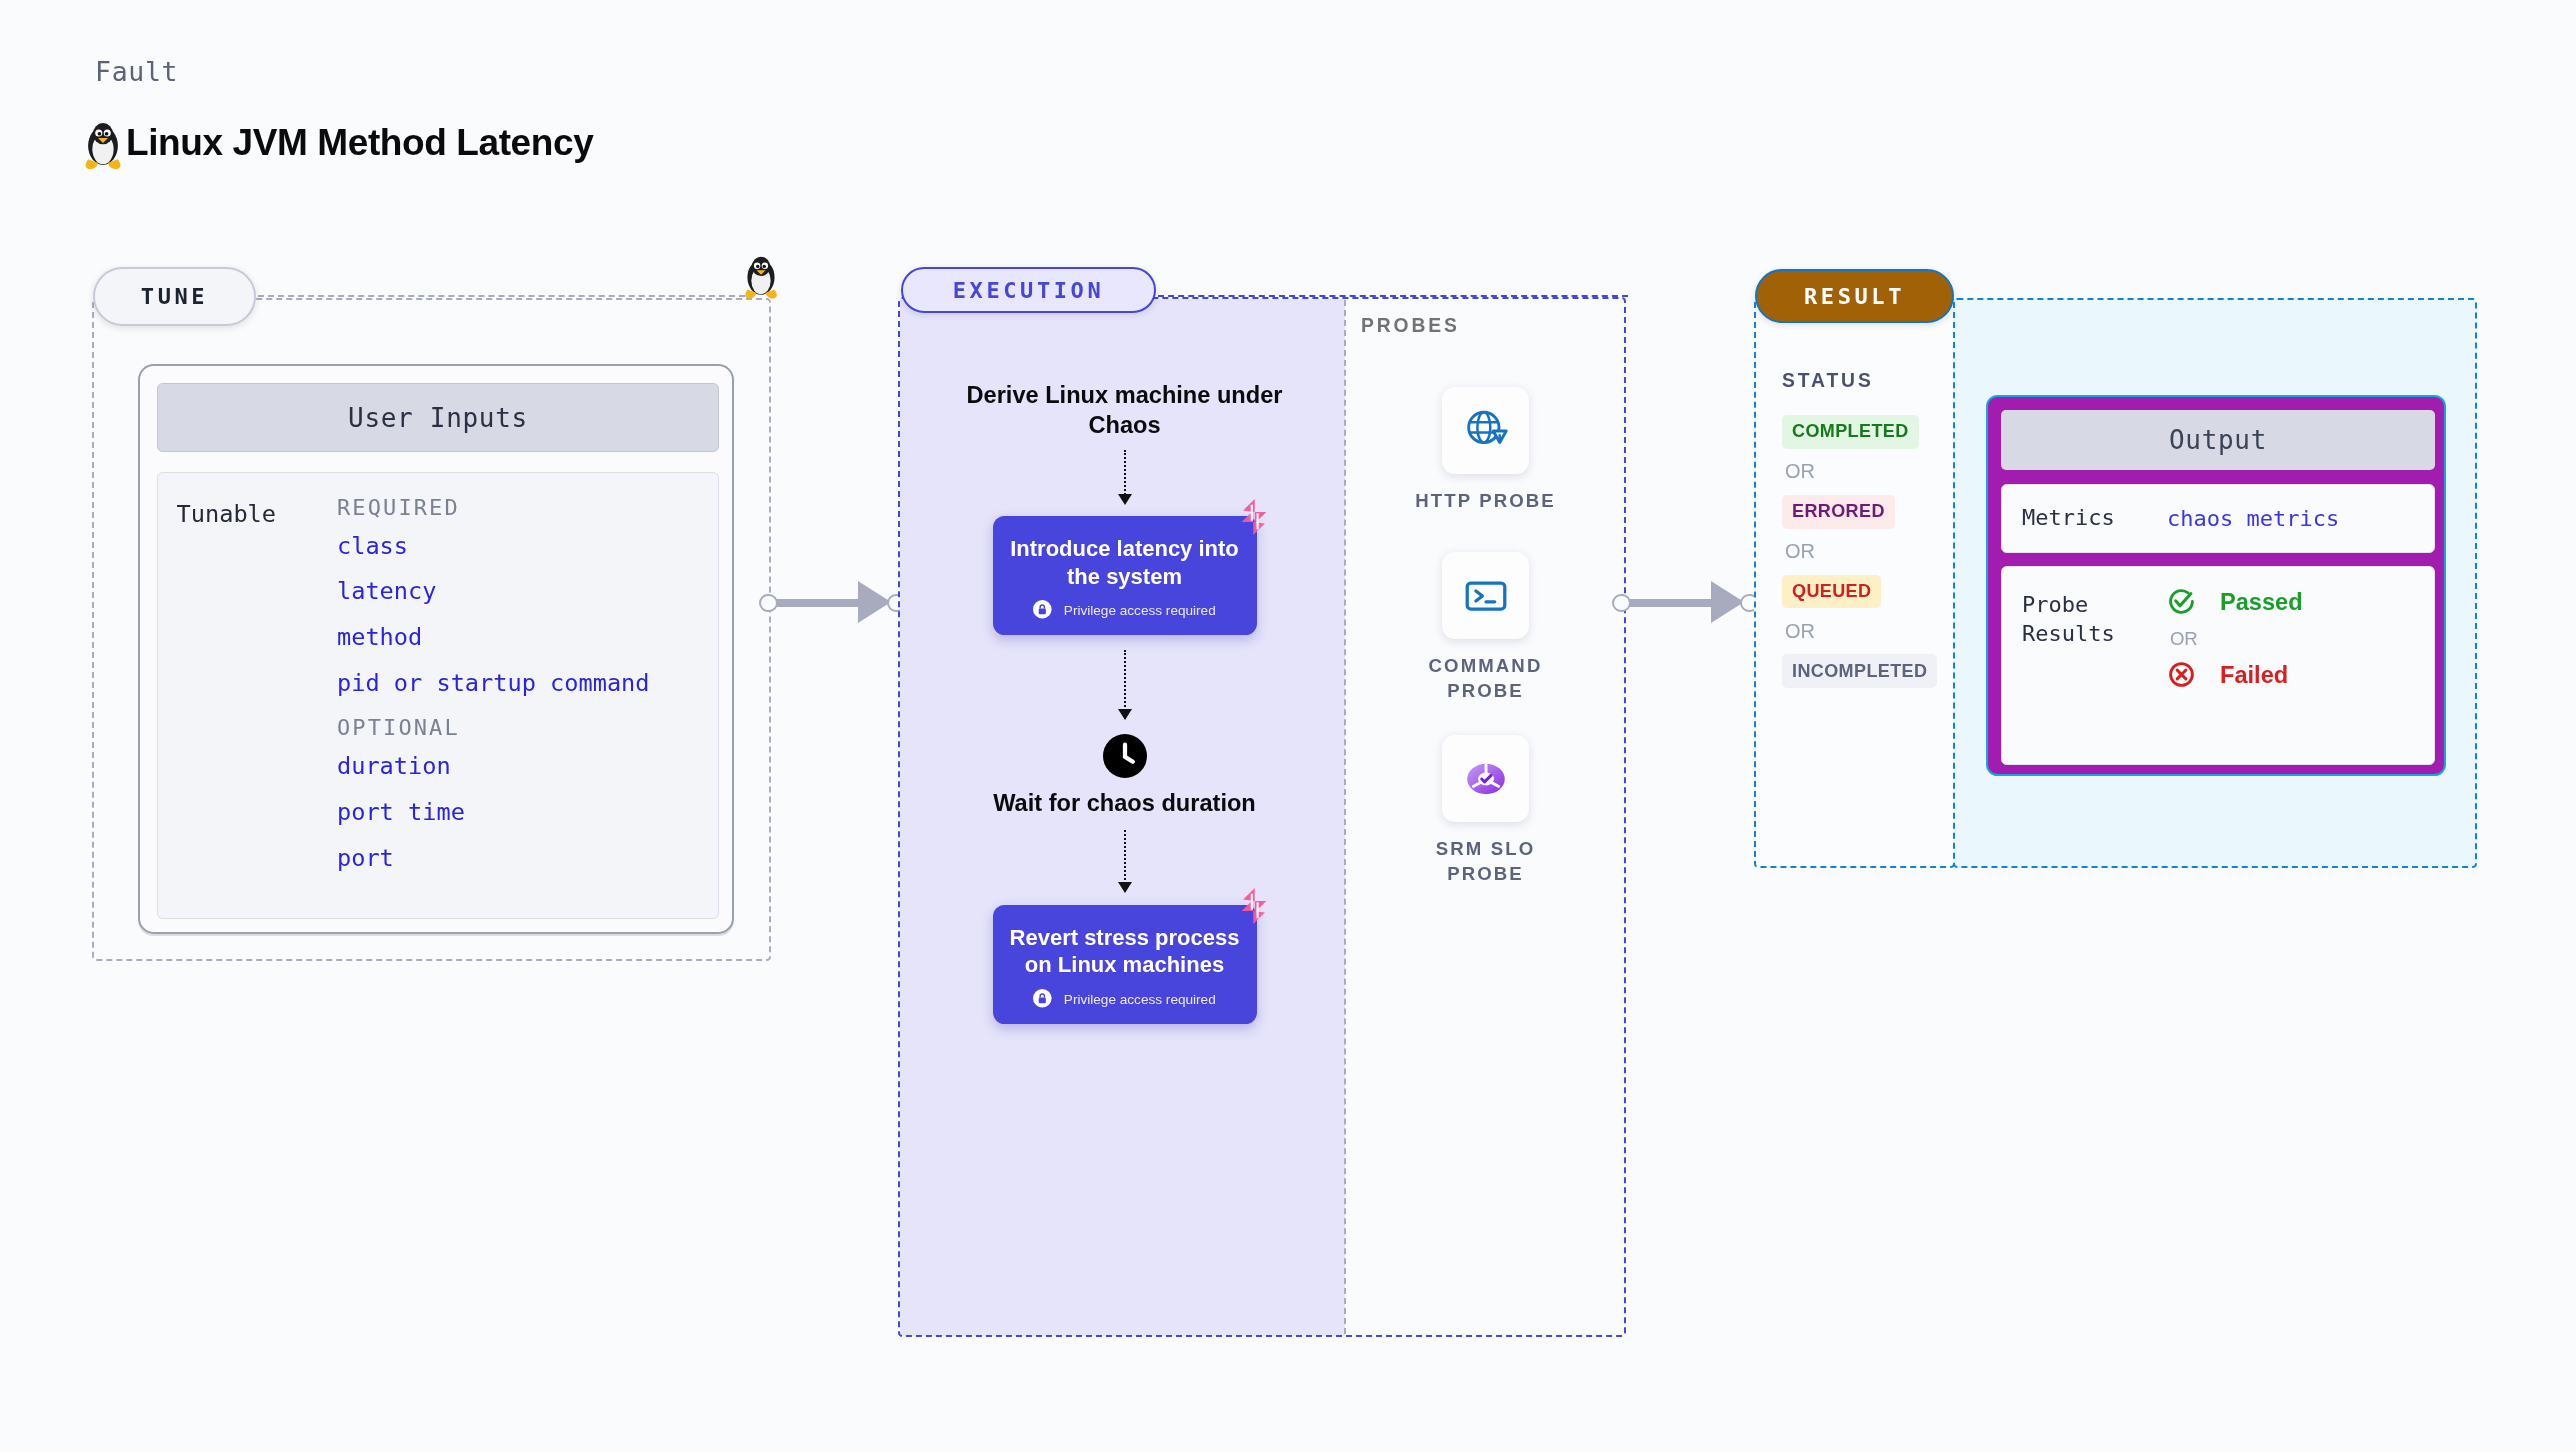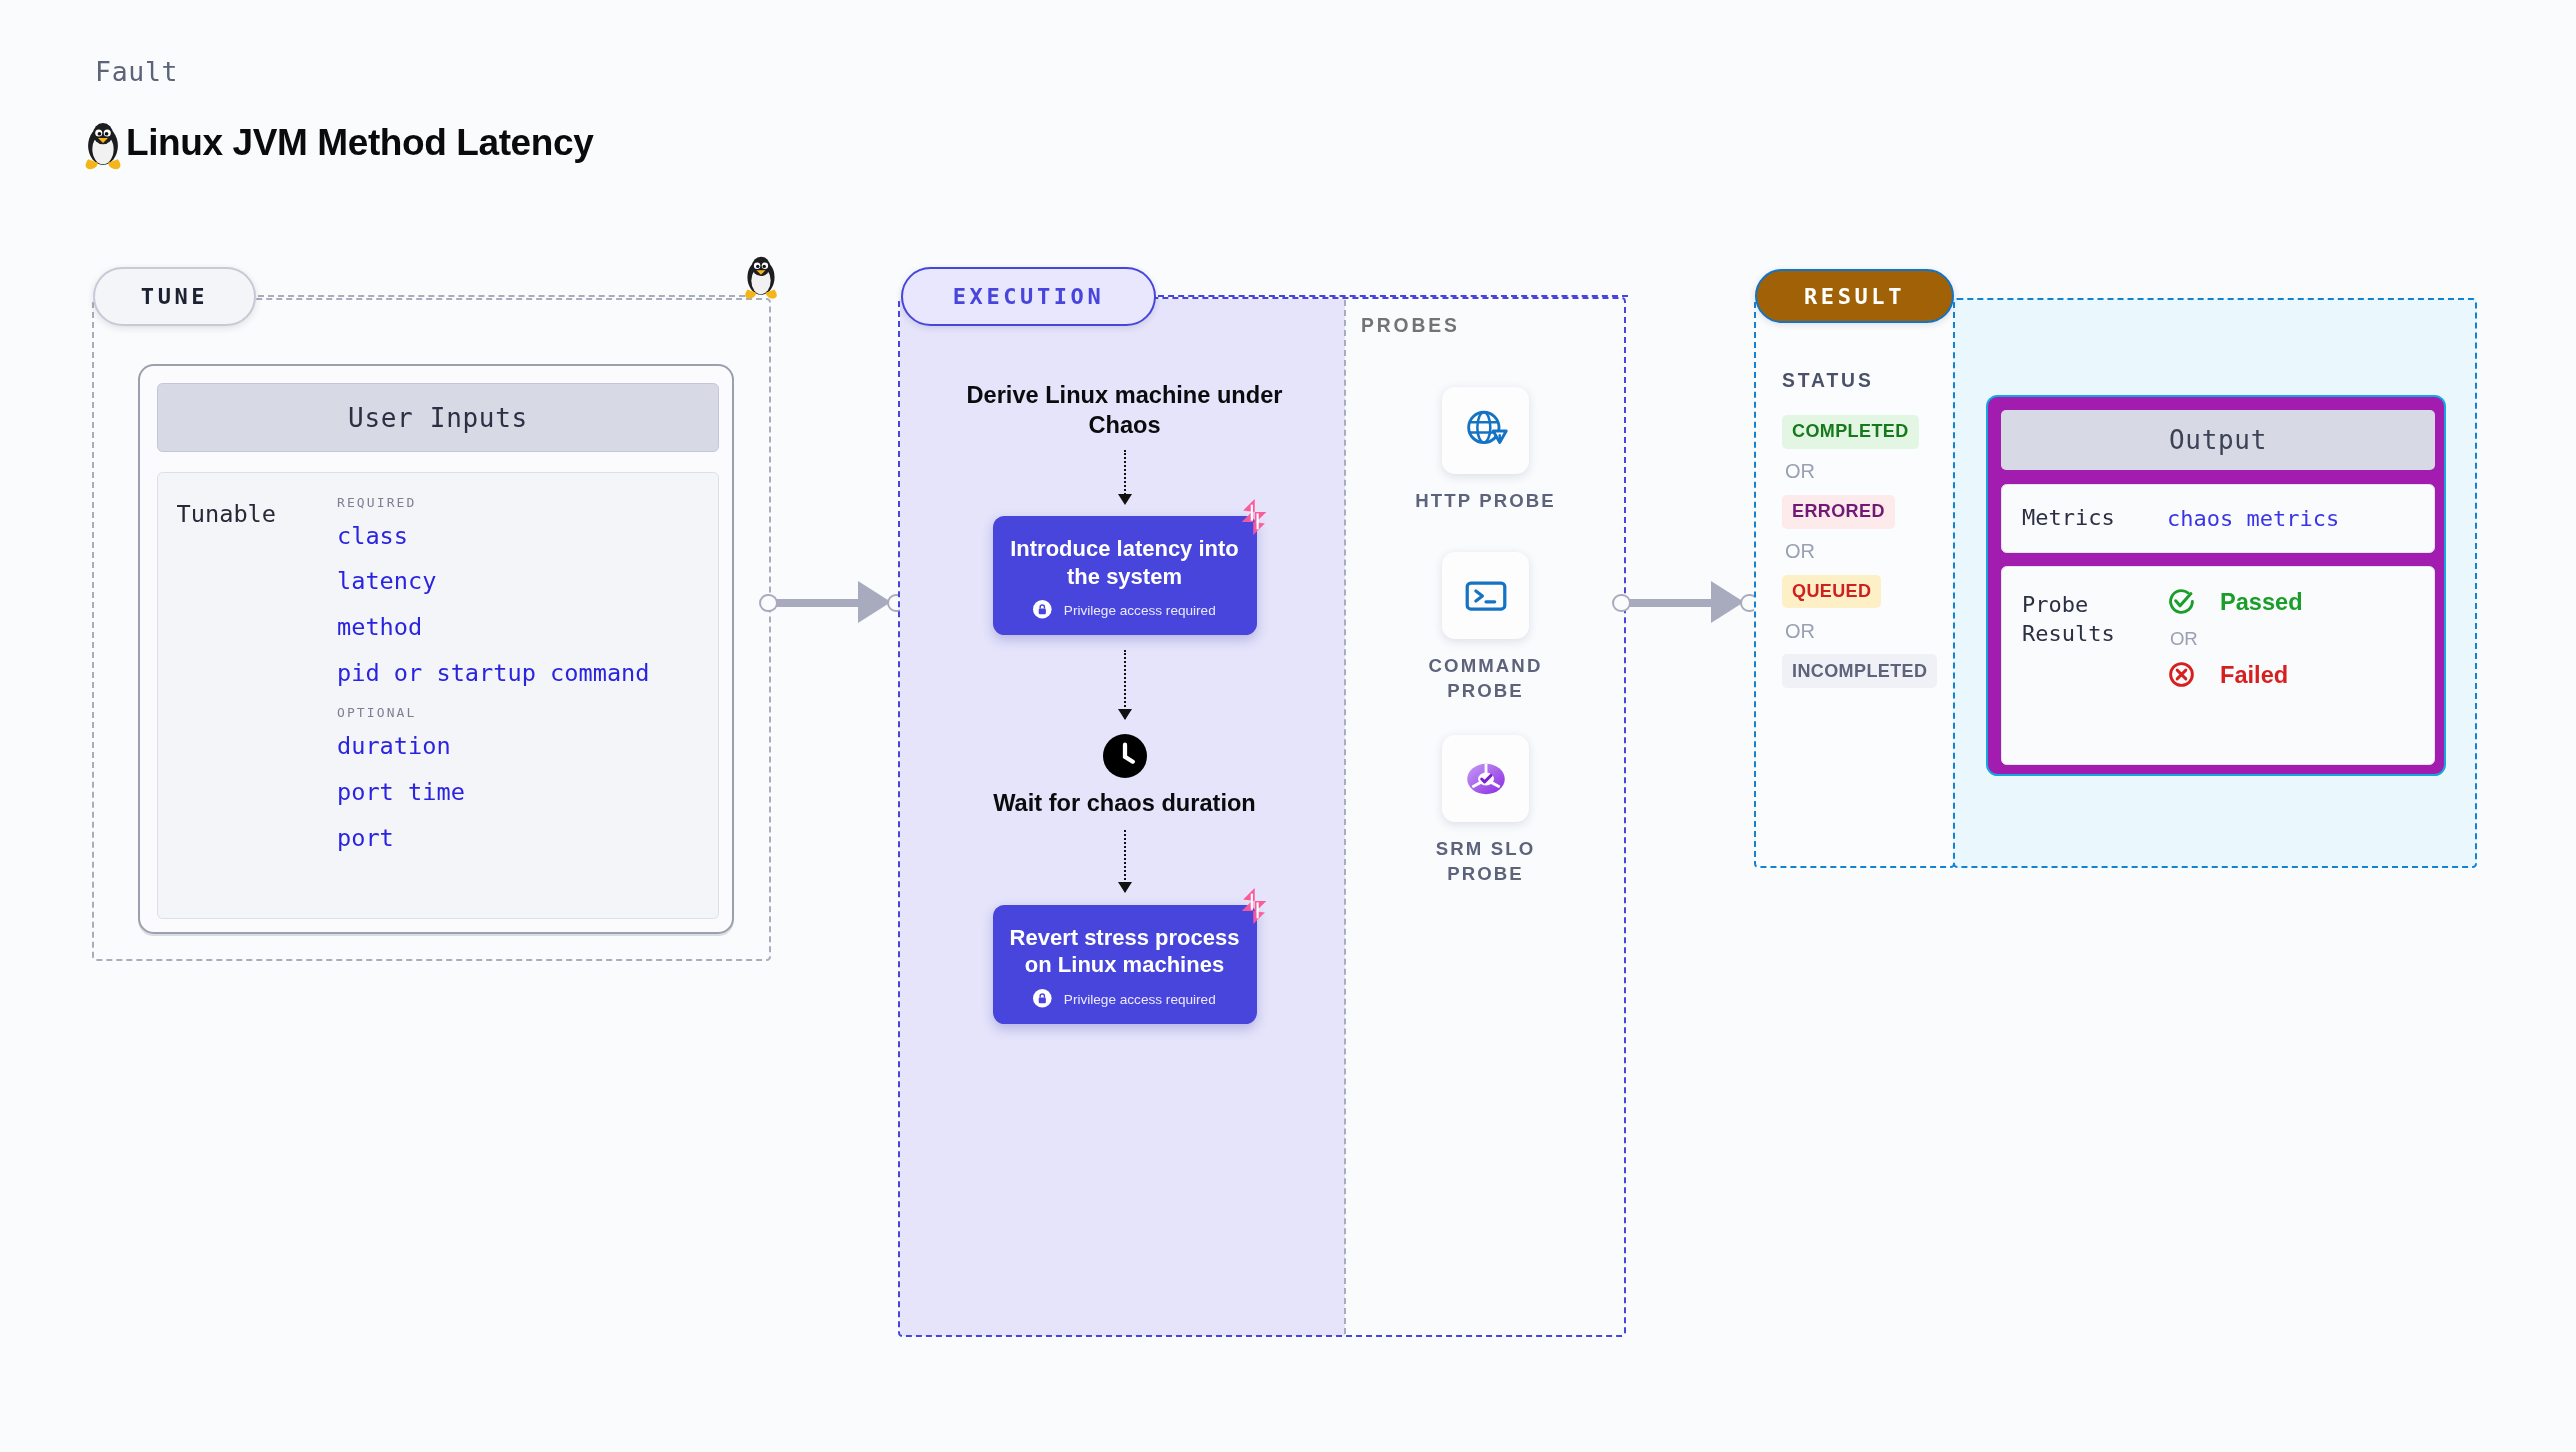--- a/index.html
+++ b/index.html
@@ -74,21 +74,21 @@
     background: #f4f5f9; border: 0.7px solid #dcdfe9; border-radius: 5.7px;
   }
   .tunable-label {
     position: absolute; left: 18.6px; top: 27px;
     font-family: "DejaVu Sans Mono", monospace;
     font-size: 23.6px; color: #262a38;
   }
   .tunable-list { position: absolute; left: 179px; top: 21.5px; width: 373px; }
   .grp-label {
     font-family: "DejaVu Sans Mono", monospace;
-    font-size: 13px; color: #7b8193; letter-spacing: 2.1px; margin-bottom: 13px;
+    font-size: 22px; color: #7b8193; letter-spacing: 2.1px; margin-bottom: 13px;
   }
   .tune-item {
     font-family: "DejaVu Sans Mono", monospace;
     font-size: 23.6px; color: #2a24e0; margin-bottom: 18.6px; line-height: 1.15;
   }
   .grp-label.second { margin-top: 2.9px; }
 
   
   #exec-box {
     left: 898px; top: 297px; width: 728px; height: 1040px;
@@ -100,21 +100,21 @@
   }
   #probes-fill {
     position: absolute; left: 1345px; top: 299px; width: 279px; height: 1037px;
     background: #fafbfd;
   }
   #exec-divider {
     position: absolute; left: 1344px; top: 300px; width: 0; height: 1034px;
     border-left: 2.1px dashed #a8adbd;
   }
   #exec-pill {
-    left: 901px; top: 267px; width: 255px; height: 59px;
+    left: 901px; top: 267px; width: 255px; height: 46px;
     background: #e8e7fd; border: 2.1px solid #4845dc; color: #4845dc;
     font-size: 22px;
     text-align: right;
   }
   .exec-dash-line {
     position: absolute; left: 1158px; top: 295px; width: 470px; height: 0;
     border-top: 2.9px dashed #4845dc;
   }
 
   .exec-flow { position: absolute; left: 931px; top: 380px; width: 387px; }

